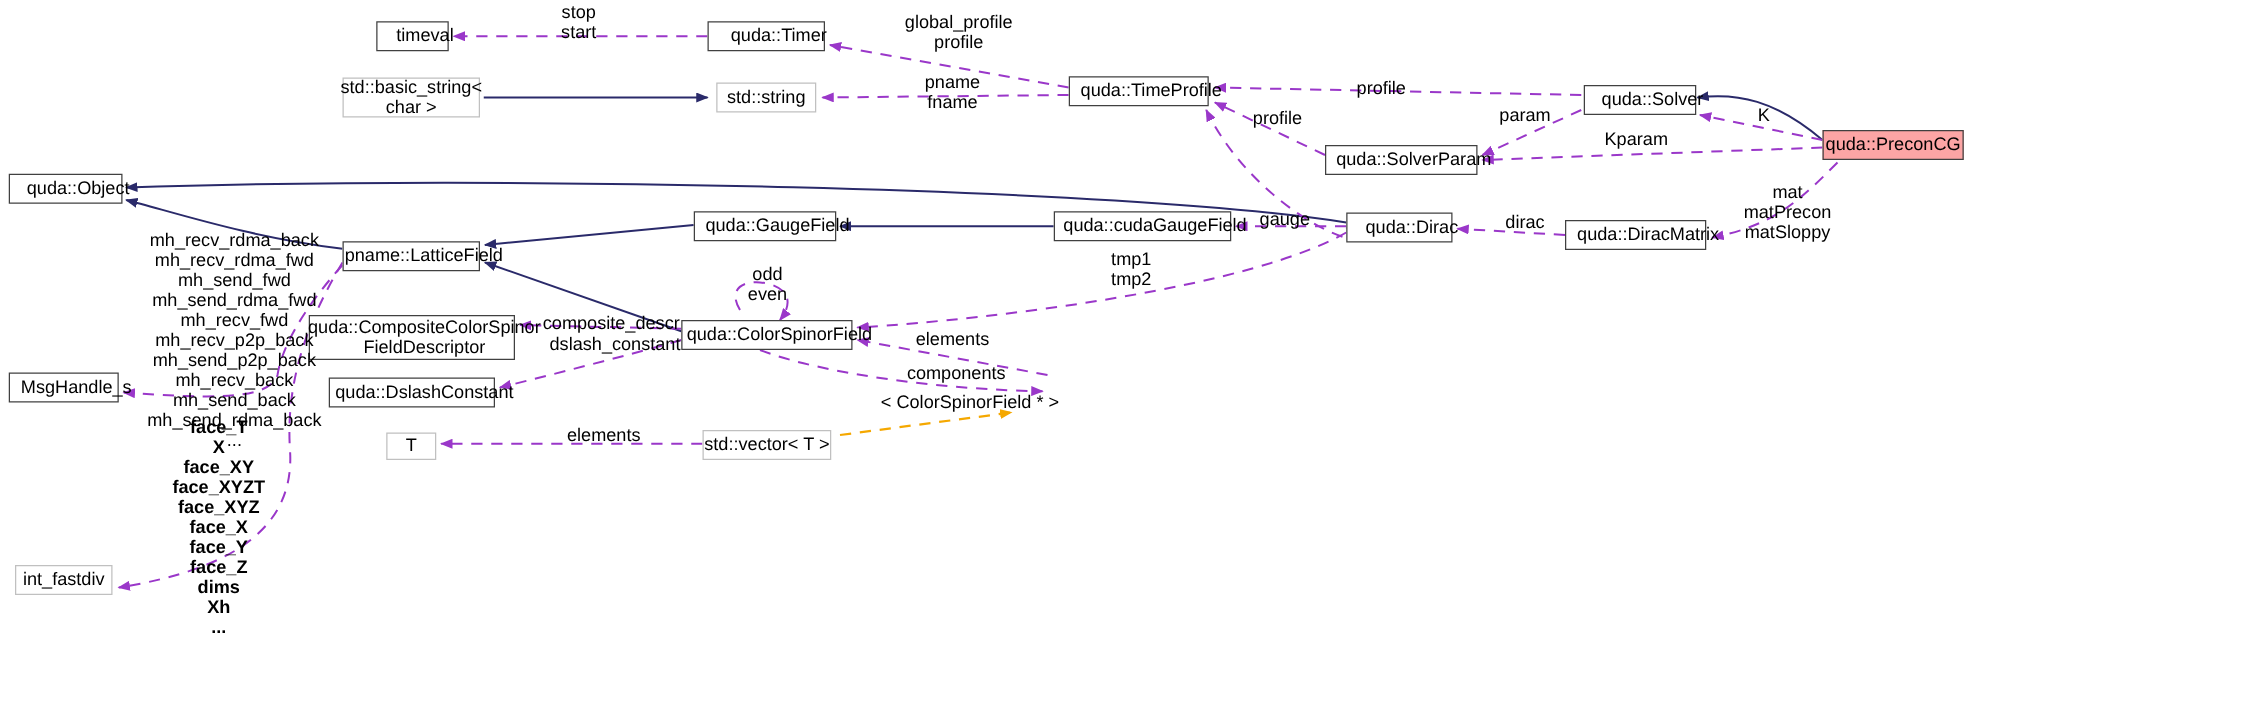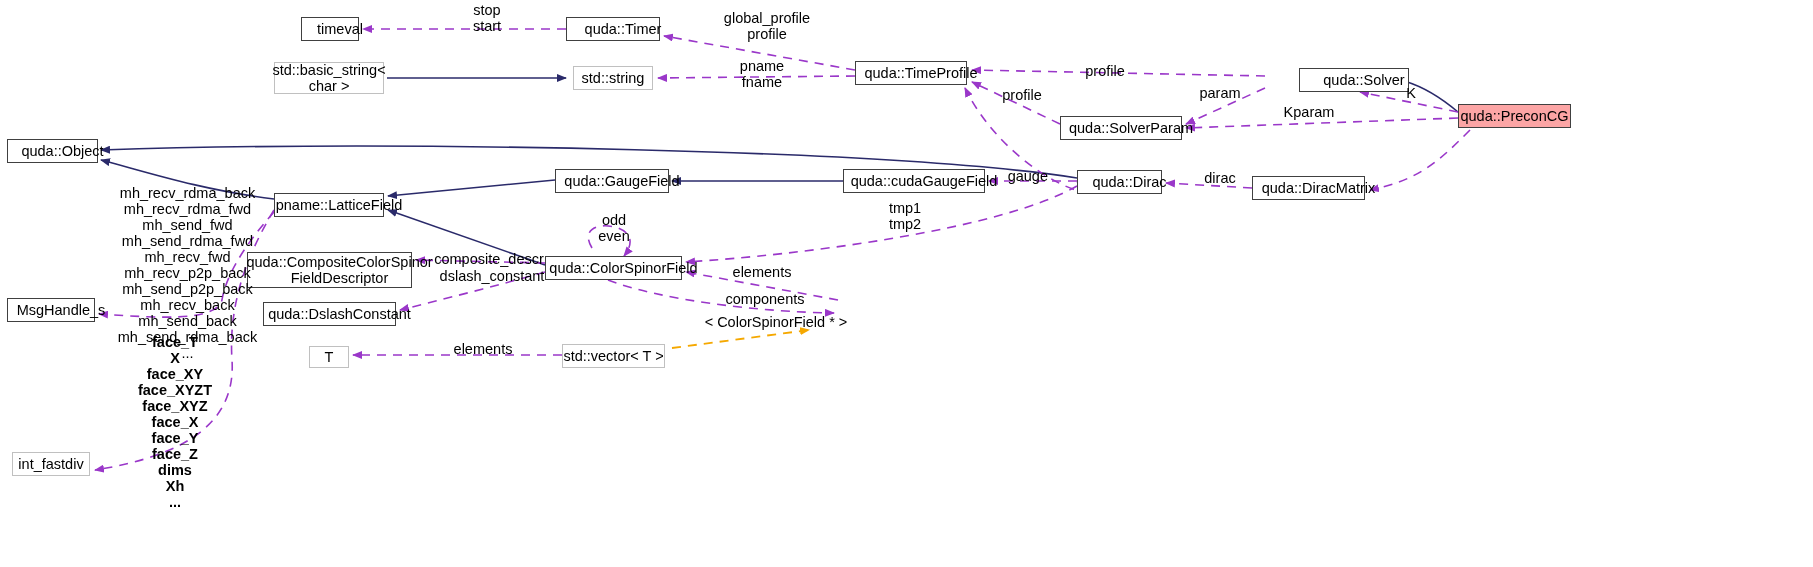--- a/index.html
+++ b/index.html
@@ -102,49 +102,52 @@
       <path d="M810,330 L673,348" marker-end="url(#arrow-template)" transform="rotate(180 741 339)"></path>
     </g>
   </svg>
 
   <div class="node solid" style="left:301px;top:17px;width:58px;height:24px;">timeval</div>
   <div class="node solid" style="left:566px;top:17px;width:94px;height:24px;">quda::Timer</div>
   <div class="node light" style="left:274px;top:62px;width:110px;height:32px;">std::basic_string&lt;
 char &gt;</div>
   <div class="node light" style="left:573px;top:66px;width:80px;height:24px;">std::string</div>
   <div class="node solid" style="left:855px;top:61px;width:112px;height:24px;">quda::TimeProfile</div>
-  <div class="node solid" style="left:1299px;top:68px;width:110px;height:24px;">quda::Solver</div>
+  <div class="node solid" style="left:1267px;top:68px;width:90px;height:24px;">quda::Solver</div>
   <div class="node focus" style="left:1458px;top:104px;width:113px;height:24px;">quda::PreconCG</div>
   <div class="node solid" style="left:1060px;top:116px;width:122px;height:24px;">quda::SolverParam</div>
   <div class="node solid" style="left:7px;top:139px;width:91px;height:24px;">quda::Object</div>
   <div class="node solid" style="left:555px;top:169px;width:114px;height:24px;">quda::GaugeField</div>
   <div class="node solid" style="left:843px;top:169px;width:142px;height:24px;">quda::cudaGaugeField</div>
   <div class="node solid" style="left:1077px;top:170px;width:85px;height:24px;">quda::Dirac</div>
   <div class="node solid" style="left:1252px;top:176px;width:113px;height:24px;">quda::DiracMatrix</div>
   <div class="node solid" style="left:274px;top:193px;width:110px;height:24px;">pname::LatticeField</div>
   <div class="node solid" style="left:247px;top:252px;width:165px;height:36px;">quda::CompositeColorSpinor
 FieldDescriptor</div>
   <div class="node solid" style="left:545px;top:256px;width:137px;height:24px;">quda::ColorSpinorField</div>
   <div class="node solid" style="left:7px;top:298px;width:88px;height:24px;">MsgHandle_s</div>
   <div class="node solid" style="left:263px;top:302px;width:133px;height:24px;">quda::DslashConstant</div>
   <div class="node light" style="left:309px;top:346px;width:40px;height:22px;">T</div>
   <div class="node light" style="left:562px;top:344px;width:103px;height:24px;">std::vector&lt; T &gt;</div>
   <div class="node light" style="left:12px;top:452px;width:78px;height:24px;">int_fastdiv</div>
 
-  <div class="edge-label" style="left:452px;top:2px;width:70px;">stop
+  <div class="edge-label" style="left:428px;top:2px;width:70px;">stop
 start</div>
   <div class="edge-label" style="left:712px;top:10px;width:110px;">global_profile
 profile</div>
   <div class="edge-label" style="left:718px;top:58px;width:88px;">pname
 fname</div>
   <div class="edge-label" style="left:1078px;top:63px;width:54px;">profile</div>
   <div class="edge-label" style="left:1194px;top:85px;width:52px;">param</div>
   <div class="edge-label" style="left:1400px;top:85px;width:22px;">K</div>
   <div class="edge-label" style="left:995px;top:87px;width:54px;">profile</div>
   <div class="edge-label" style="left:1278px;top:104px;width:62px;">Kparam</div>
+  <div class="edge-label" style="left:1376px;top:146px;width:108px;">mat
+matPrecon
+matSloppy</div>
   <div class="edge-label" style="left:996px;top:168px;width:52px;text-align:right;">gauge</div>
   <div class="edge-label" style="left:1197px;top:170px;width:46px;">dirac</div>
   <div class="edge-label" style="left:100px;top:185px;width:175px;">mh_recv_rdma_back
 mh_recv_rdma_fwd
 mh_send_fwd
 mh_send_rdma_fwd
 mh_recv_fwd
 mh_recv_p2p_back
 mh_send_p2p_back
 mh_recv_back

